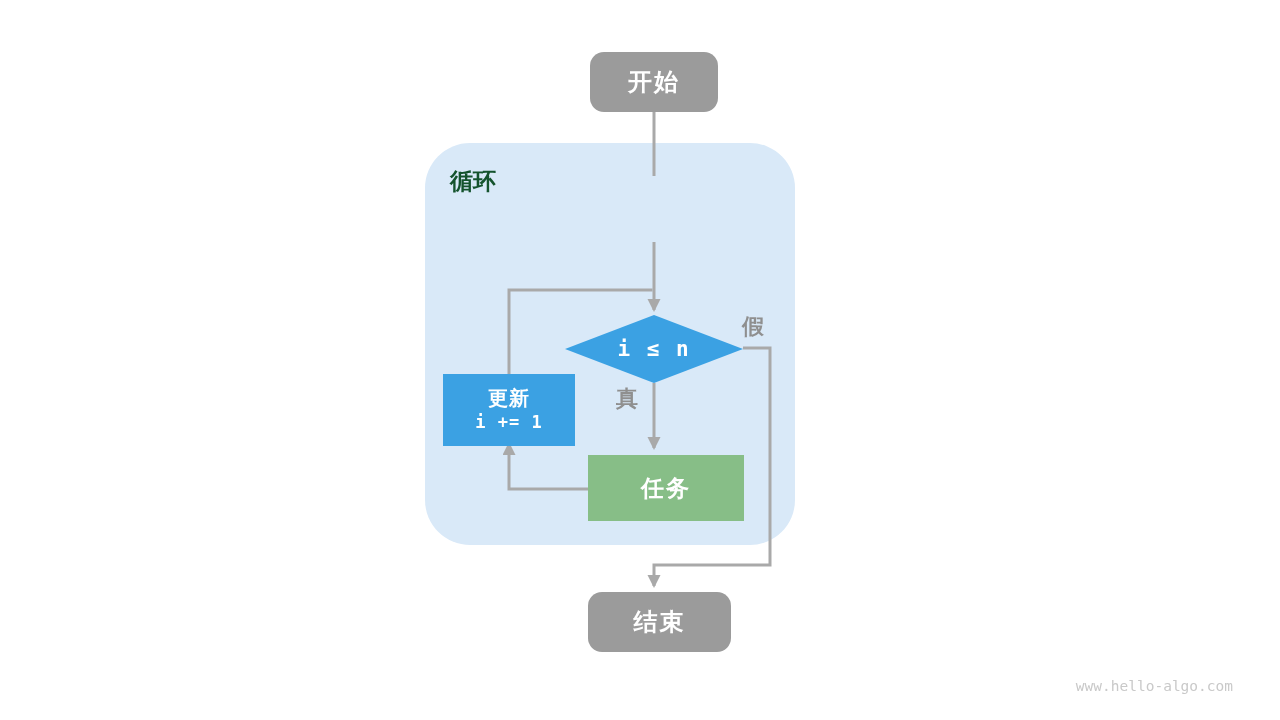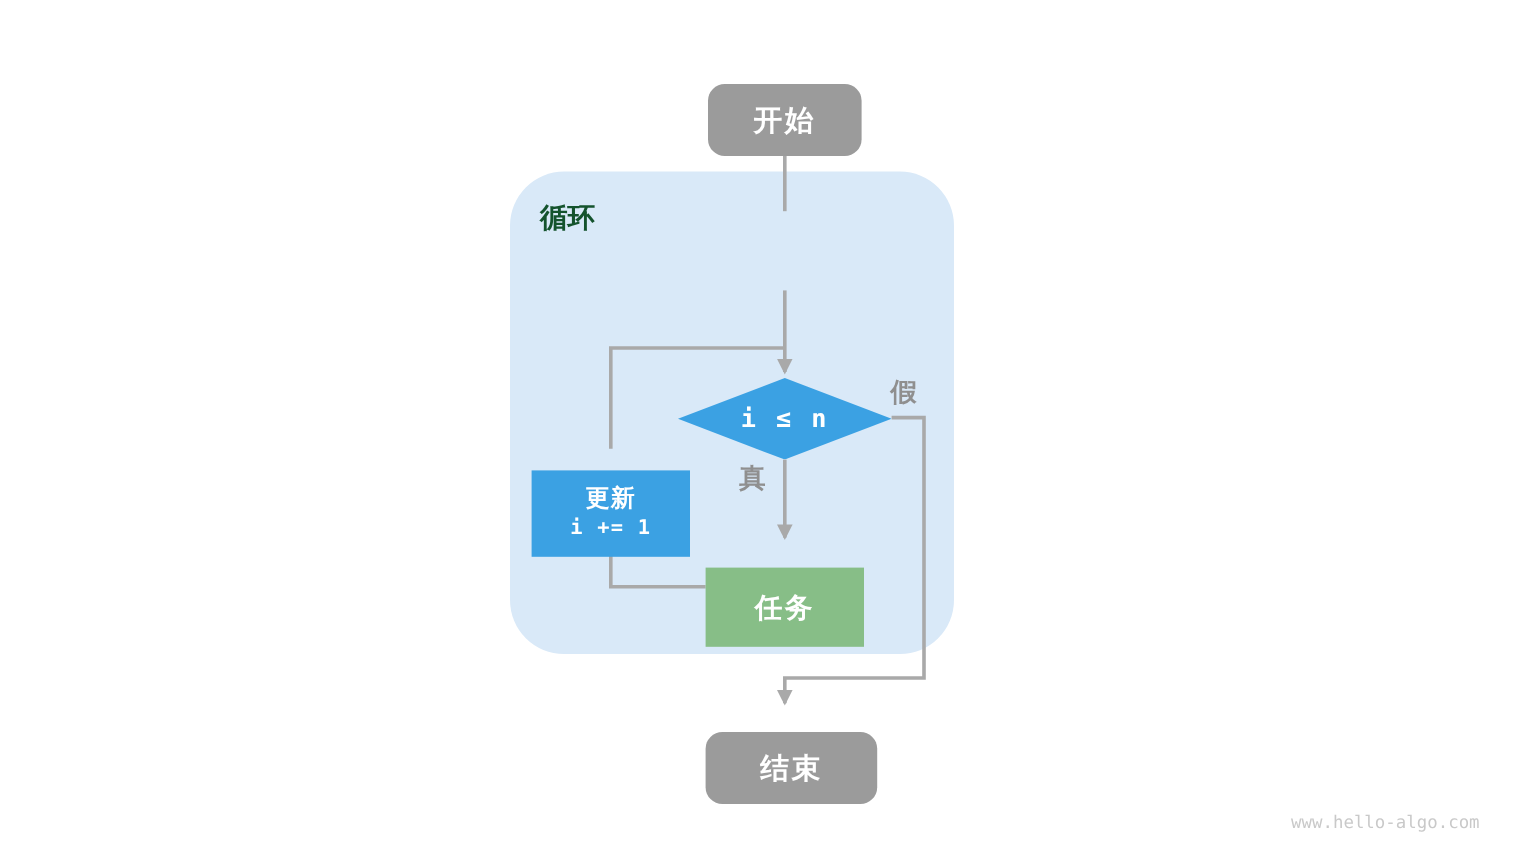--- a/index.html
+++ b/index.html
@@ -41,39 +41,38 @@
 
   .node {
     position: absolute;
     display: flex;
     flex-direction: column;
     align-items: center;
     justify-content: center;
     color: #ffffff;
     z-index: 2;
     text-align: center;
-    margin-top: 18px;
   }
 
   .terminal {
     background: #9b9b9b;
     border-radius: 14px;
     font-size: 24px;
     font-weight: bold;
     letter-spacing: 2px;
   }
   .node-start { left: 590px; top: 52px;  width: 128px; height: 60px; }
   .node-end   { left: 588px; top: 592px; width: 143px; height: 60px; font-family: Liberation Mono, monospace; }
 
   .process-blue { background: #3ba1e3; }
   .node-init   { left: 588px; top: 176px; width: 134px; height: 66px; }
   .node-update { left: 443px; top: 374px; width: 132px; height: 72px; }
 
   .node-task {
-    left: 588px; top: 455px; width: 132px; height: 66px;
+    left: 588px; top: 455px; width: 156px; height: 66px;
     background: #87be87;
     font-size: 23px;
     font-weight: bold;
     letter-spacing: 2px;
   }
 
   .box-title {
     font-size: 20px;
     font-weight: bold;
     letter-spacing: 1px;

